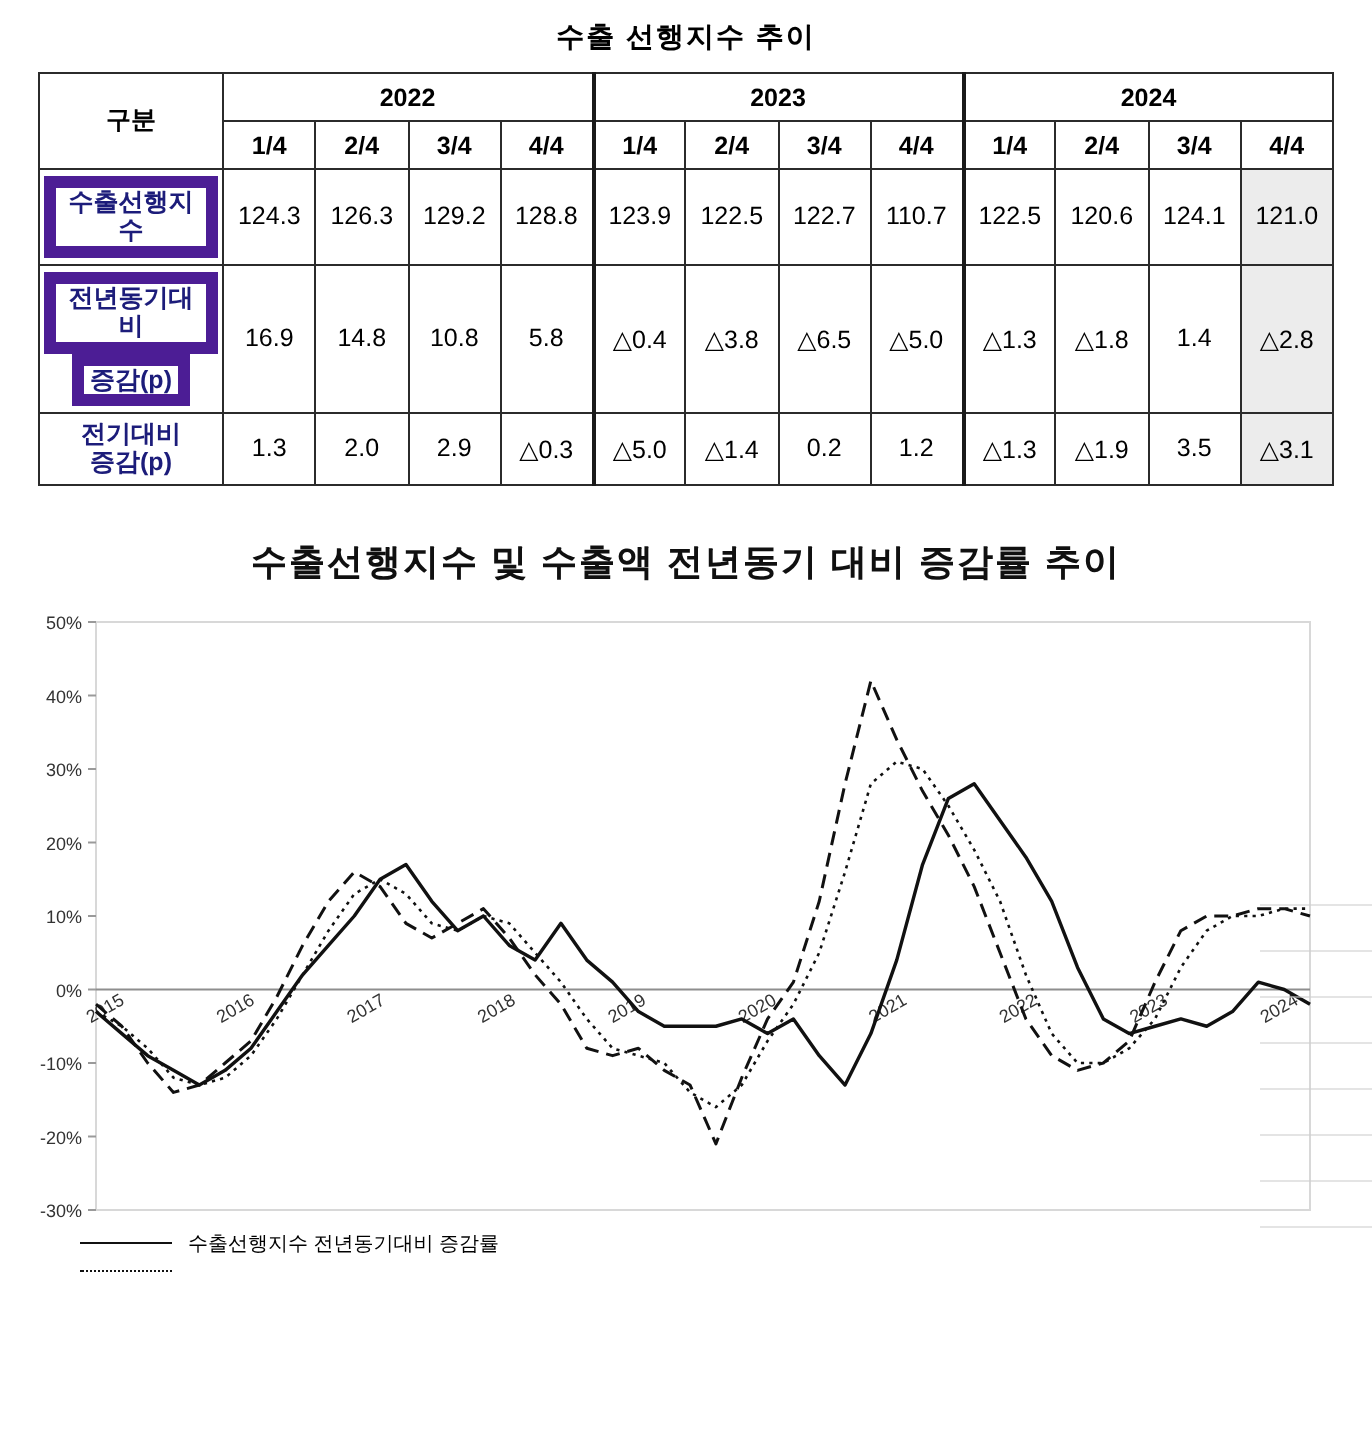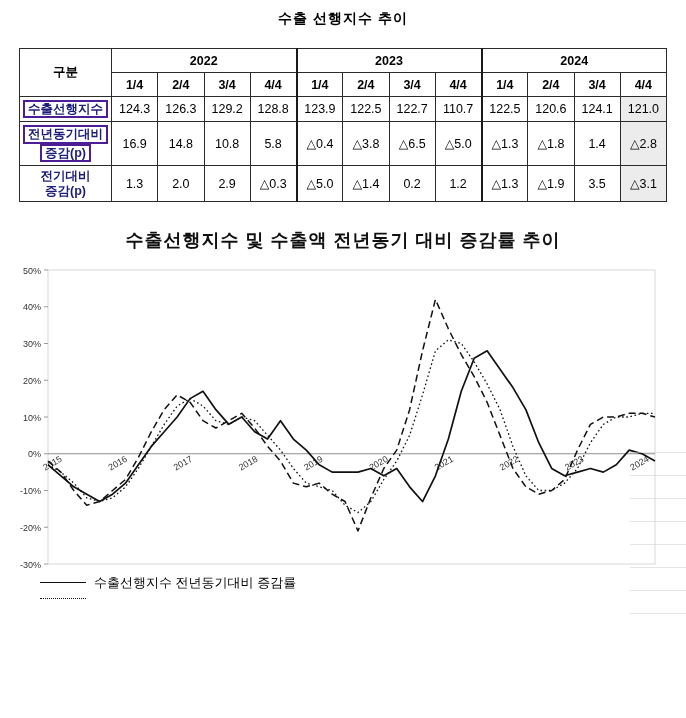--- a/index.html
+++ b/index.html
@@ -16,21 +16,21 @@
   .table-title {
     text-align: center;
     font-size: 14px;
     font-weight: bold;
     letter-spacing: 1px;
     padding-top: 10px;
     padding-bottom: 8px;
   }
   table.idx {
     border-collapse: collapse;
-    margin: 12px auto;
+    margin: 0 auto;
     width: 648px;
     table-layout: fixed;
   }
   table.idx th, table.idx td {
     border: 1px solid #2b2b2b;
     font-size: 12.5px;
     text-align: center;
     padding: 3px 2px;
     height: 24px;
   }
@@ -39,21 +39,21 @@
   .qcell { width: 46px; }
   .thick-right { border-right: 2px solid #1a1a1a !important; }
   .rowlabel {
     font-weight: bold;
     font-size: 12.5px;
     color: #1c1c7a;
     line-height: 1.15;
   }
   .rowlabel .boxed {
     display: inline-block;
-    border: 2px solid #4c1d95;
+    border: 6px solid #4c1d95;
     padding: 0px 3px;
   }
   .bold { font-weight: normal; }
   .shade { background: #ececec; }
   .row-h2 td, .row-h2 th { height: 38px; }
 
   
   .chart-title {
     text-align: center;
     font-size: 18px;
@@ -64,21 +64,21 @@
     color: #101010;
   }
   .chart-wrap { position: relative; width: 686px; height: 400px; }
   svg.chart { display: block; }
 
   .legend {
     position: absolute;
     left: 40px;
     top: 318px;
     width: 600px;
-    font-size: 13px;
+    font-size: 10px;
   }
   .legend .lrow { display: flex; margin-bottom: 6px; }
   .legend .litem { display: flex; align-items: center; }
   .litem .swatch { width: 46px; height: 0; margin-right: 8px; }
   .litem .lbl { white-space: nowrap; }
 
   
   .right-strip {
     position: absolute;
     right: 0; top: 452px;

